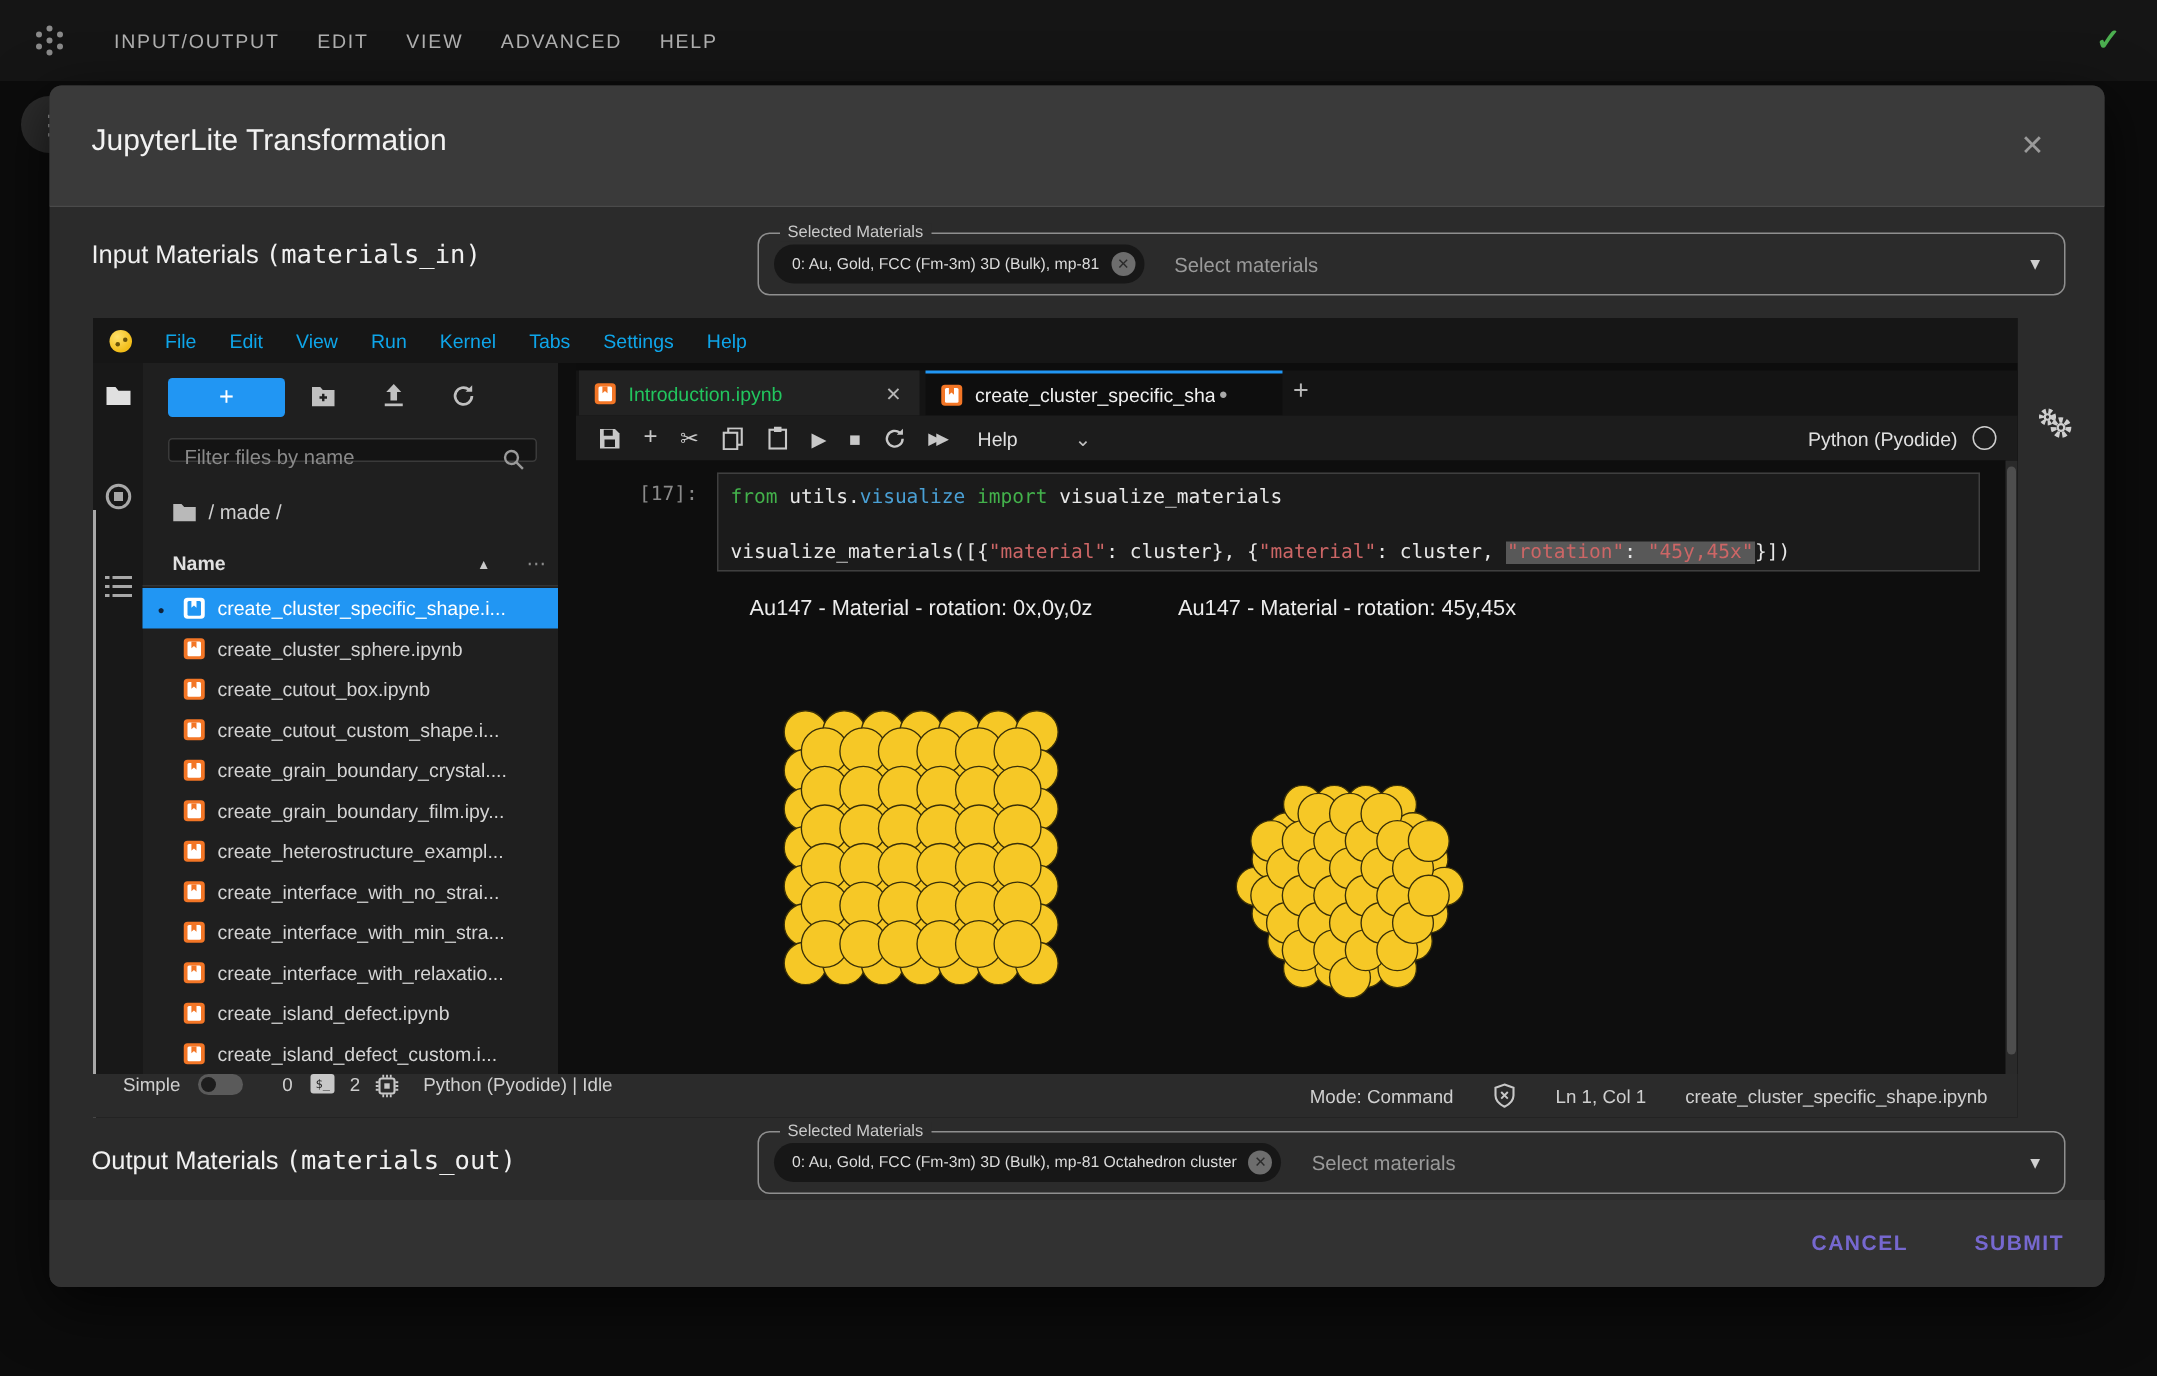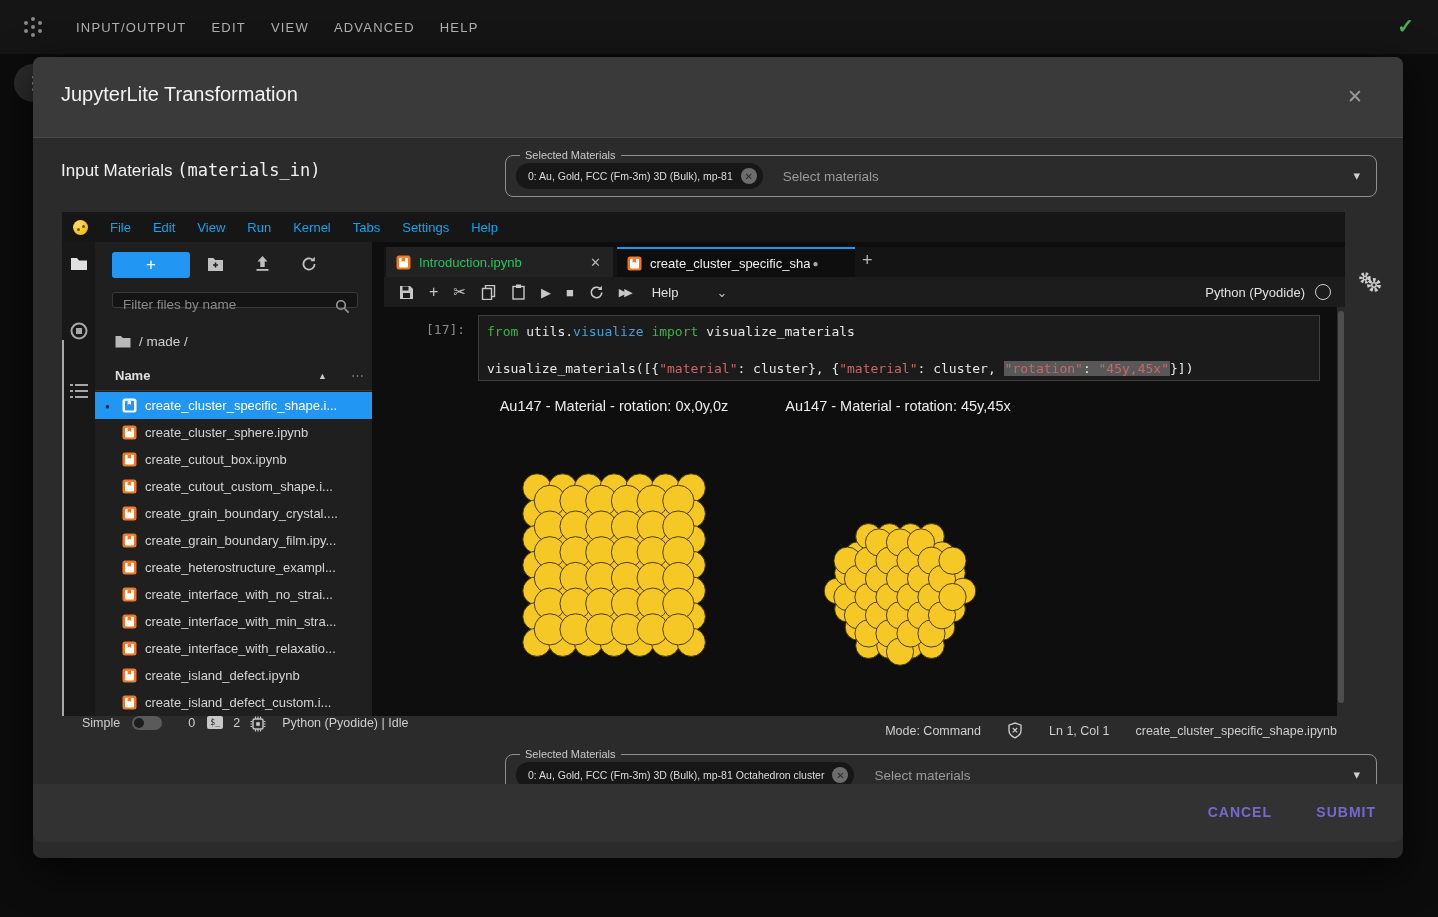--- a/index.html
+++ b/index.html
@@ -100,21 +100,21 @@
   .statusbar{position:absolute;left:0;top:504px;width:1283px;height:29px;background:#2b2b2b;display:flex;
     color:#cfcfcf;font-size:12.5px;}
   .statusbar .sp{margin-left:14px;}
   .toggle{margin-left:12px;width:30px;height:14px;border-radius:7px;background:#5a5a5a;position:relative;}
   .toggle::before{content:"";position:absolute;left:2px;top:2px;width:10px;height:10px;border-radius:50%;background:#1d1d1d;}
   .termic{margin-left:12px;width:16px;height:13px;background:#c8c8c8;border-radius:2px;color:#1d1d1d;
     font-family:"DejaVu Sans Mono",monospace;font-size:8px;display:flex;align-items:center;justify-content:center;}
   .sright{margin-left:auto;display:flex;align-items:center;}
   .sright .sp{margin-left:0;margin-right:26px;}
   
-  .mfooter{position:absolute;left:0;bottom:16px;width:100%;height:58px;background:#323232;border-radius:0 0 8px 8px;}
+  .mfooter{position:absolute;left:0;bottom:0;width:100%;height:58px;background:#323232;border-radius:0 0 8px 8px;}
   .mbtn{position:absolute;top:20px;color:#7668cf;font-size:14px;letter-spacing:1px;font-weight:bold;}
   .cancel{right:131px;} .submit{right:27px;}
   .gears{position:absolute;left:1322px;top:212px;width:30px;height:30px;}
 </style>
 </head>
 <body>
 
 <div class="appbar">
   <svg class="logo" width="26" height="26" viewBox="0 0 26 26">
     <g fill="#8a8a8a">
@@ -575,34 +575,37 @@
           </g>
       </svg>
       <span class="sp" style="margin-left:16px;">Python (Pyodide) | Idle</span>
       <span class="sright">
         <span class="sp">Mode: Command</span>
         <svg style="margin-right:26px;" width="16" height="17" viewBox="0 0 16 17">
           <path d="M8 1l6 2.2v5.2c0 3.6-2.8 5.9-6 7.4-3.2-1.5-6-3.8-6-7.4V3.2z" fill="none" stroke="#c8c8c8" stroke-width="1.4"></path>
           <path d="M5.8 6l4.4 4.4M10.2 6l-4.4 4.4" stroke="#c8c8c8" stroke-width="1.3"></path>
         </svg>
         <span class="sp">Ln 1, Col 1</span>
-        <span class="sp" style="margin-right:8px;">create_cluster_specific_shape.ipynb</span>
+        <span class="sp" style="margin-right:20px;">create_cluster_specific_shape.ipynb</span>
       </span>
     </div>
   </div>
 
   <svg class="gears" viewBox="0 0 30 30">
     <g fill="none" stroke="#cfcfcf">
       <circle cx="10" cy="9" r="4" stroke-width="3.4" stroke-dasharray="2.2 1.6"></circle>
         <circle cx="10" cy="9" r="1.8" stroke-width="1.4"></circle>
       <circle cx="19" cy="16" r="5" stroke-width="3.8" stroke-dasharray="2.6 1.8"></circle>
         <circle cx="19" cy="16" r="2.2" stroke-width="1.5"></circle>
     </g>
   </svg>
 
+  <div class="row-label" style="top:707px;">
+    <span>Output Materials </span><span class="mono">(materials_out)</span>
+  </div>
   <div class="matfield" style="top:697px;">
     <span class="legend">Selected Materials</span>
     <div class="inner">
       <div class="chip">
         <span class="txt">0: Au, Gold, FCC (Fm-3m) 3D (Bulk), mp-81  Octahedron cluster</span>
         <span class="x">✕</span>
       </div>
       <span class="ph">Select materials</span>
     </div>
     <span class="caret">▾</span>

